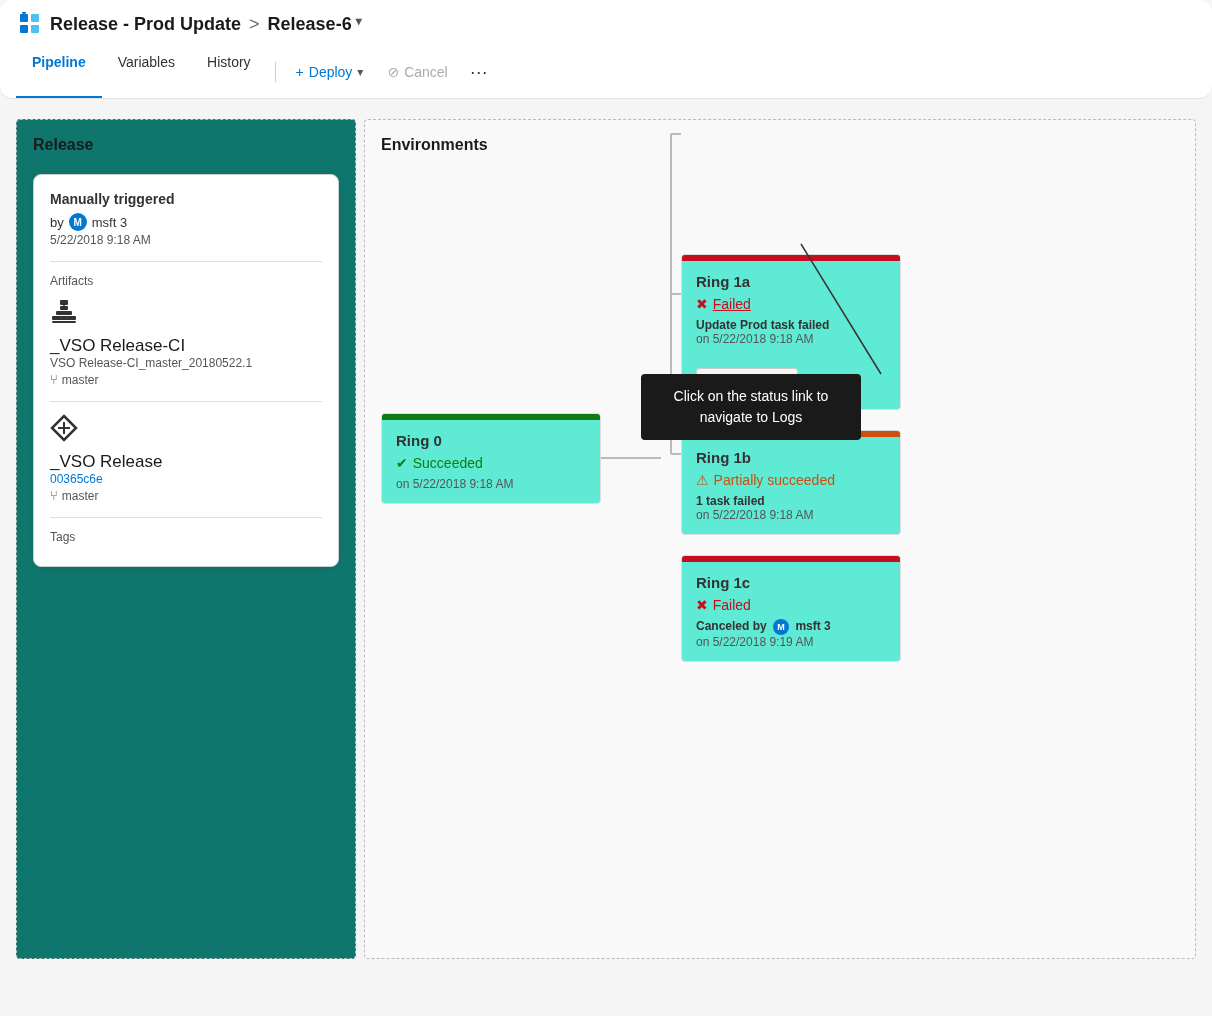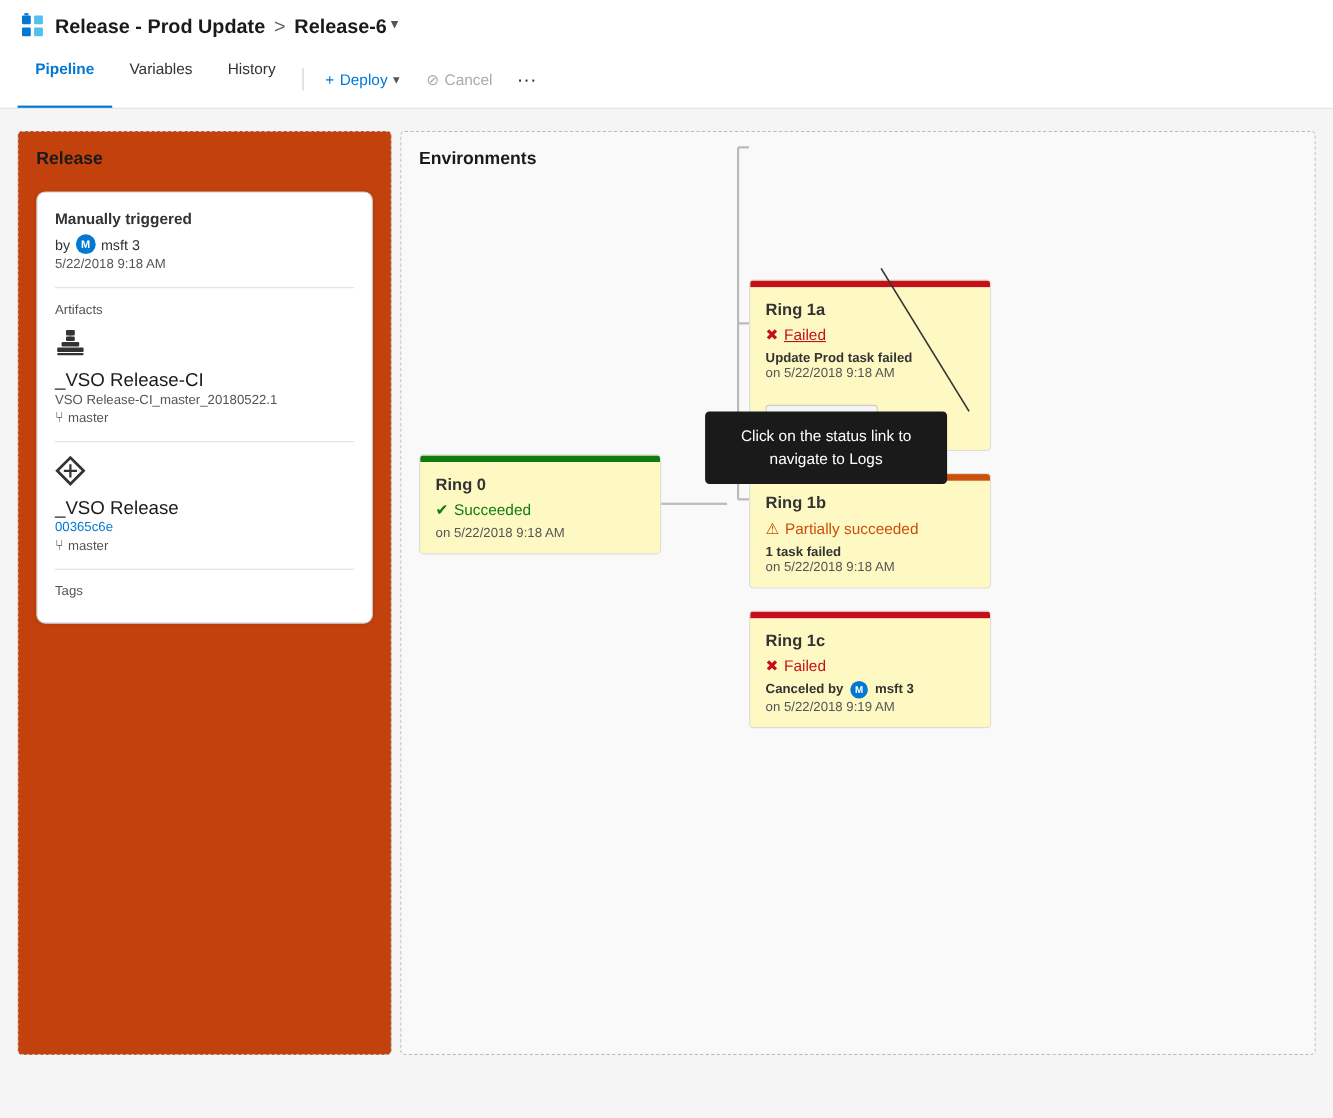--- a/index.html
+++ b/index.html
@@ -9,20 +9,21 @@
       width: 1212px;
       min-height: 1016px;
       color: #333;
     }
 
     
     .app-header {
       background: #fff;
       border-bottom: 1px solid #e0e0e0;
       padding: 10px 16px 0 16px;
+      border-radius: 13px;
     }
     .breadcrumb-row {
       display: flex;
       align-items: center;
       gap: 6px;
       margin-bottom: 8px;
     }
     .pipeline-icon {
       width: 28px;
       height: 28px;
@@ -106,21 +107,21 @@
       padding: 20px 16px;
       gap: 0;
       min-height: 880px;
     }
 
     
     .release-panel {
       width: 340px;
       flex-shrink: 0;
       border: 1px dashed #bbb;
-      background: #c2410c;
+      background: #0f766e;
       border-radius: 4px;
       padding: 16px;
       min-height: 820px;
     }
     .panel-title {
       font-size: 16px;
       font-weight: 600;
       margin-bottom: 20px;
       color: #1a1a1a;
     }
@@ -220,21 +221,21 @@
       border: 1px dashed #bbb;
       background: #f9f9f9;
       border-radius: 4px;
       margin-left: 8px;
       padding: 16px;
       position: relative;
     }
 
     
     .env-card {
-      background: #fef9c3;
+      background: #5eead4;
       border: 1px solid #ddd;
       border-radius: 4px;
       width: 220px;
       flex-shrink: 0;
       overflow: hidden;
       position: relative;
     }
     .env-card-top-bar {
       height: 6px;
       width: 100%;

